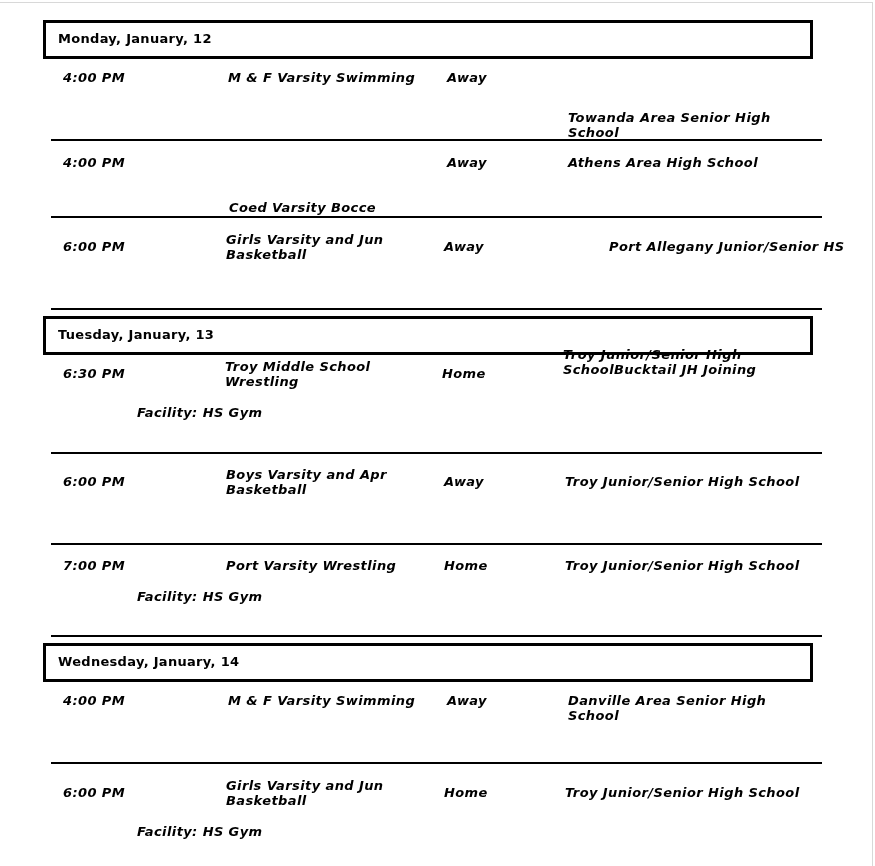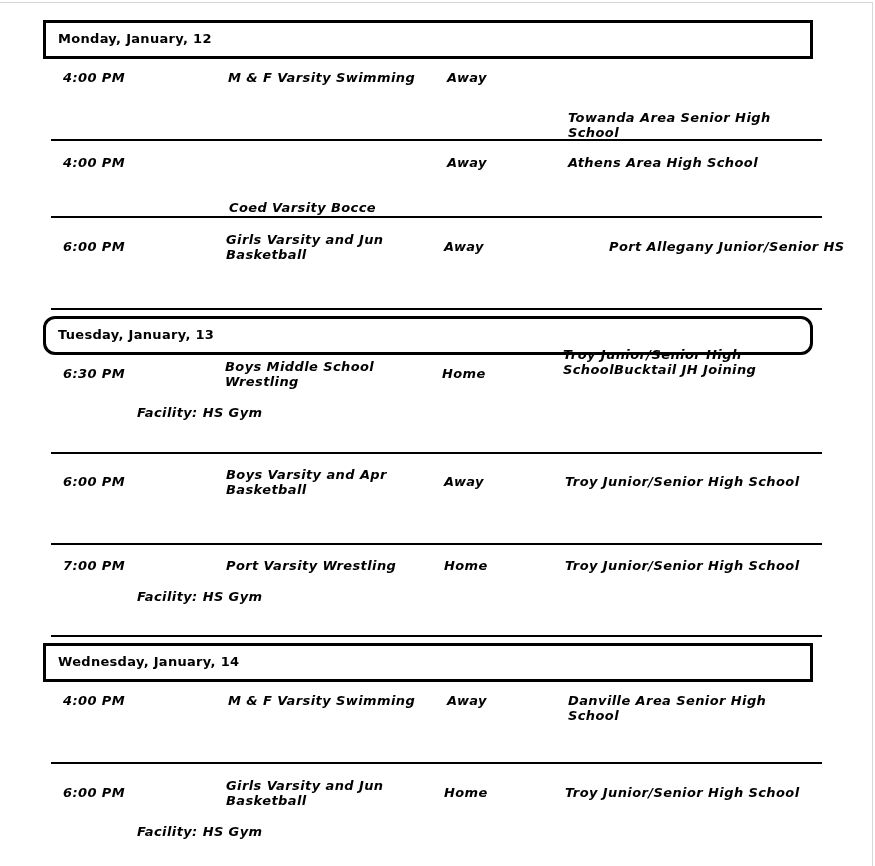--- a/index.html
+++ b/index.html
@@ -82,26 +82,26 @@
   <div class="cell loc" style="left:447px; top:152px;">Away</div>
   <div class="cell opp" style="left:568px; top:152px;">Athens Area High School</div>
   <div class="divider" style="top:213px;"></div>
 
   <div class="cell time" style="top:236px;">6:00 PM</div>
   <div class="cell sport" style="left:226px; top:229px; width:175px;">Girls Varsity and Jun Basketball</div>
   <div class="cell loc" style="left:444px; top:236px;">Away</div>
   <div class="cell opp" style="left:565px; top:236px; width:260px;margin-left:44px;">Port Allegany Junior/Senior HS</div>
   <div class="divider" style="top:305px;"></div>
 
-  <div class="day-header" style="top:313px;border-radius:12px;">
+  <div class="day-header" style="top:313px;">
     <span>Tuesday, January, 13</span>
   </div>
 
   <div class="cell time" style="top:363px;">6:30 PM</div>
-  <div class="cell sport" style="left:225px; top:356px; width:175px;">Boys Middle School Wrestling</div>
+  <div class="cell sport" style="left:225px; top:356px; width:175px;">Troy Middle School Wrestling</div>
   <div class="cell loc" style="left:442px; top:363px;">Home</div>
   <div class="cell opp" style="left:563px; top:344px; width:210px;">Troy Junior/Senior High SchoolBucktail JH Joining</div>
   <div class="cell facility" style="top:402px;">Facility: HS Gym</div>
   <div class="divider" style="top:449px;"></div>
 
   <div class="cell time" style="top:471px;">6:00 PM</div>
   <div class="cell sport" style="left:226px; top:464px; width:175px;">Boys Varsity and Apr Basketball</div>
   <div class="cell loc" style="left:444px; top:471px;">Away</div>
   <div class="cell opp" style="left:565px; top:471px; width:260px;">Troy Junior/Senior High School</div>
   <div class="divider" style="top:540px;"></div>

